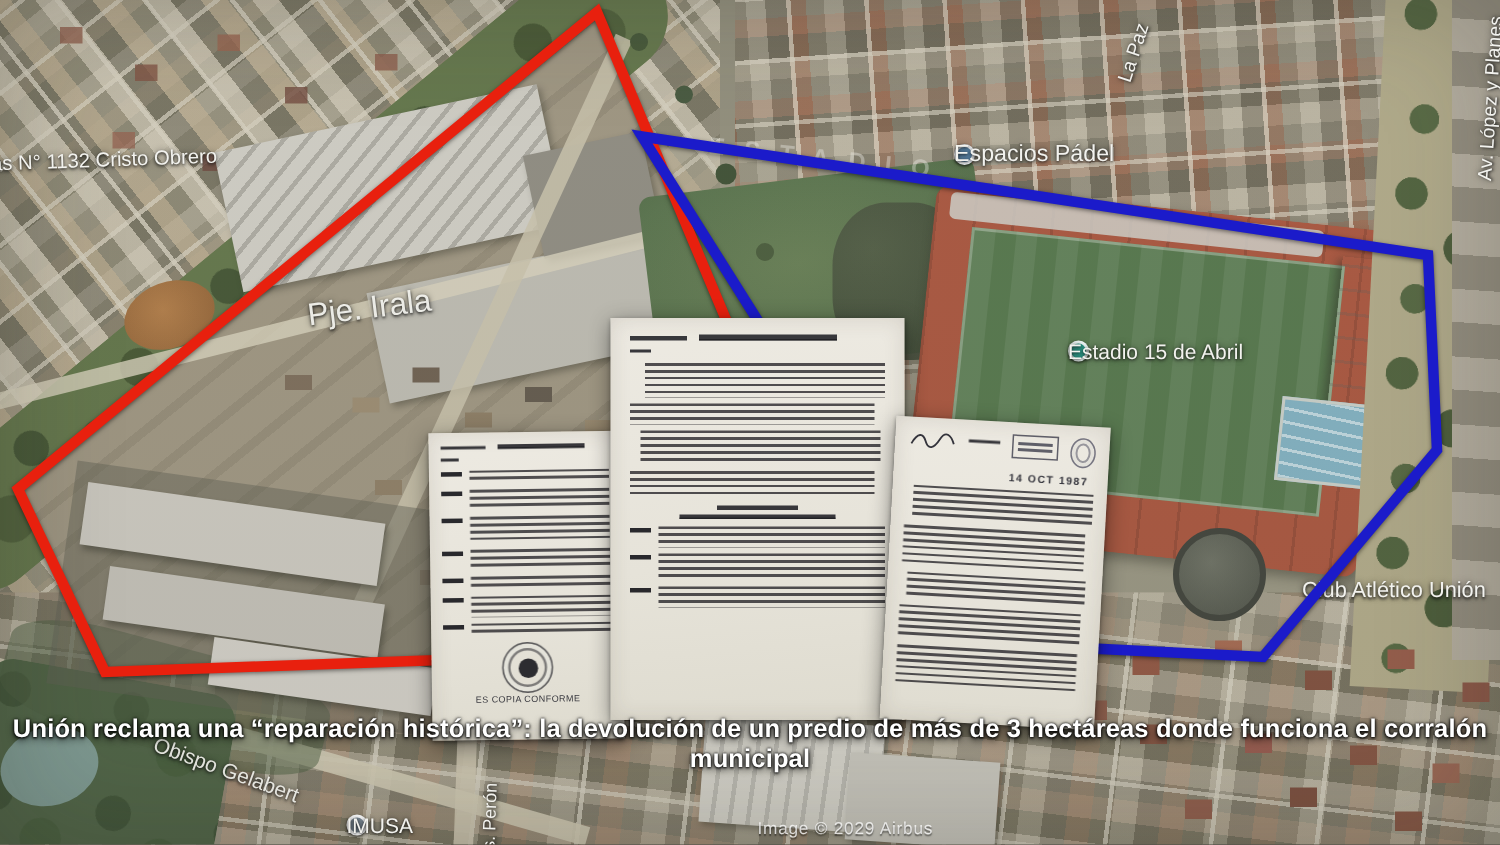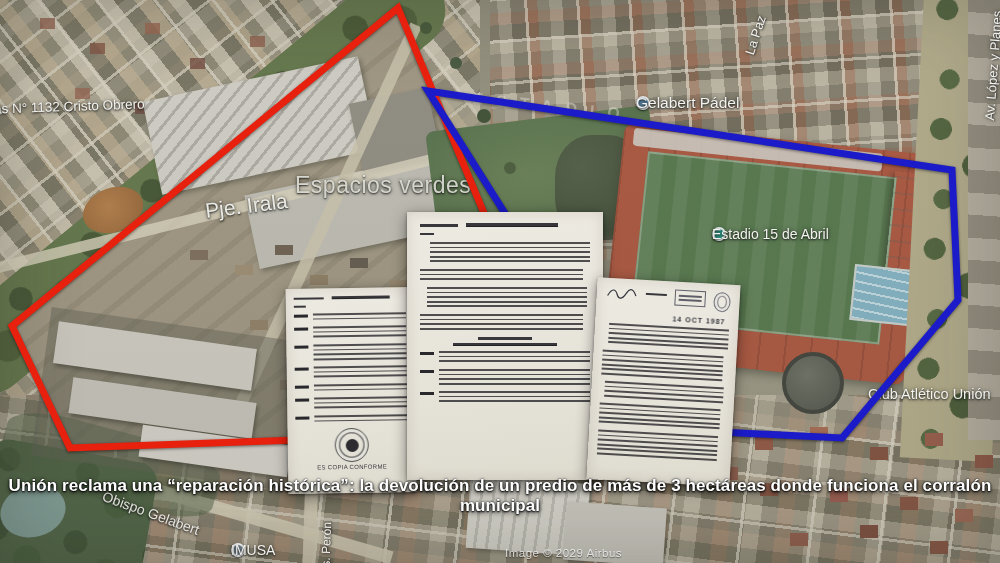--- a/index.html
+++ b/index.html
@@ -231,24 +231,23 @@
     <div id="shed2" class="shed"></div>
     <div id="roofs-red"></div>
     <div id="trees"></div>
     <div id="haze"></div>
   </div>
 
   <div class="lbl" id="lbl-estadio-faint">ESTADIO</div>
 
   <div class="lbl" id="lbl-irala">Pje. Irala</div>
   <div class="lbl" id="lbl-cristo">as N° 1132 Cristo Obrero</div>
-  <div class="lbl" id="lbl-espacios">Espacios verdes</div>
   <div class="lbl-row" id="lbl-aconcagua">
     <span class="place-icon blue"></span>
-    <span>Gelabert Pádel</span>
+    <span>Espacios Pádel</span>
   </div>
   <div class="lbl-row" id="lbl-estadio15">
     <span class="place-icon teal"></span>
     <span>Estadio 15 de Abril</span>
   </div>
   <div class="lbl" id="lbl-union">Club Atlético Unión</div>
   <div class="lbl" id="lbl-lopez">Av. López y Planes</div>
   <div class="lbl" id="lbl-lapaz">La Paz</div>
   <div class="lbl" id="lbl-gelabert">Obispo Gelabert</div>
   <div class="lbl-row" id="lbl-imusa">

